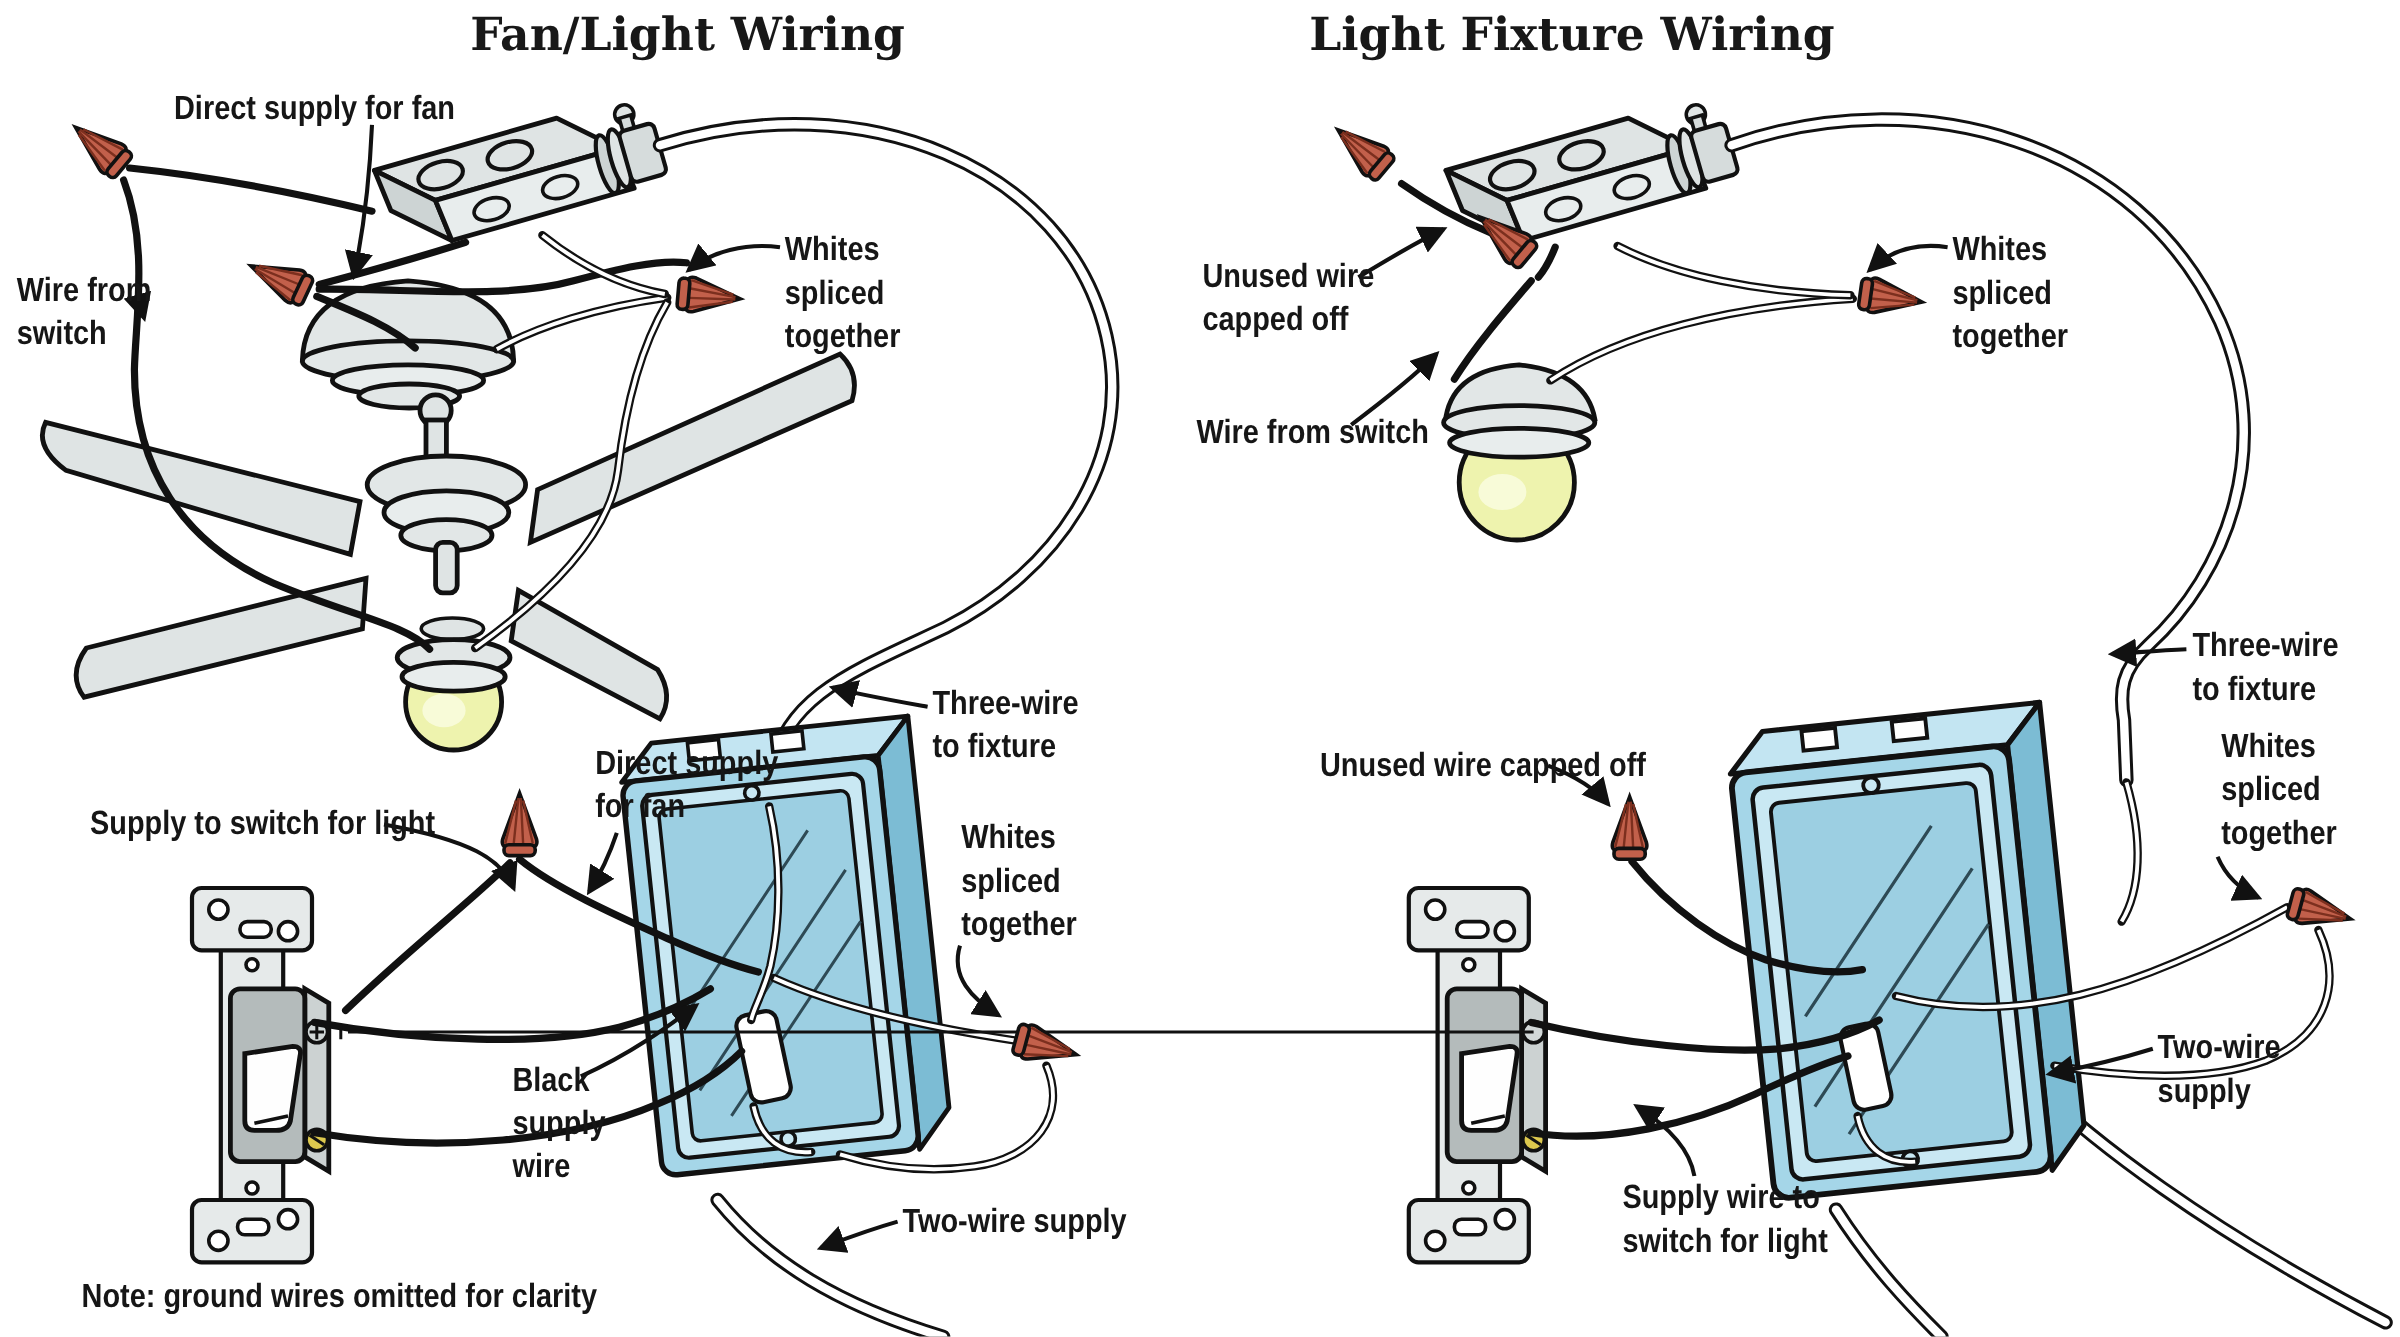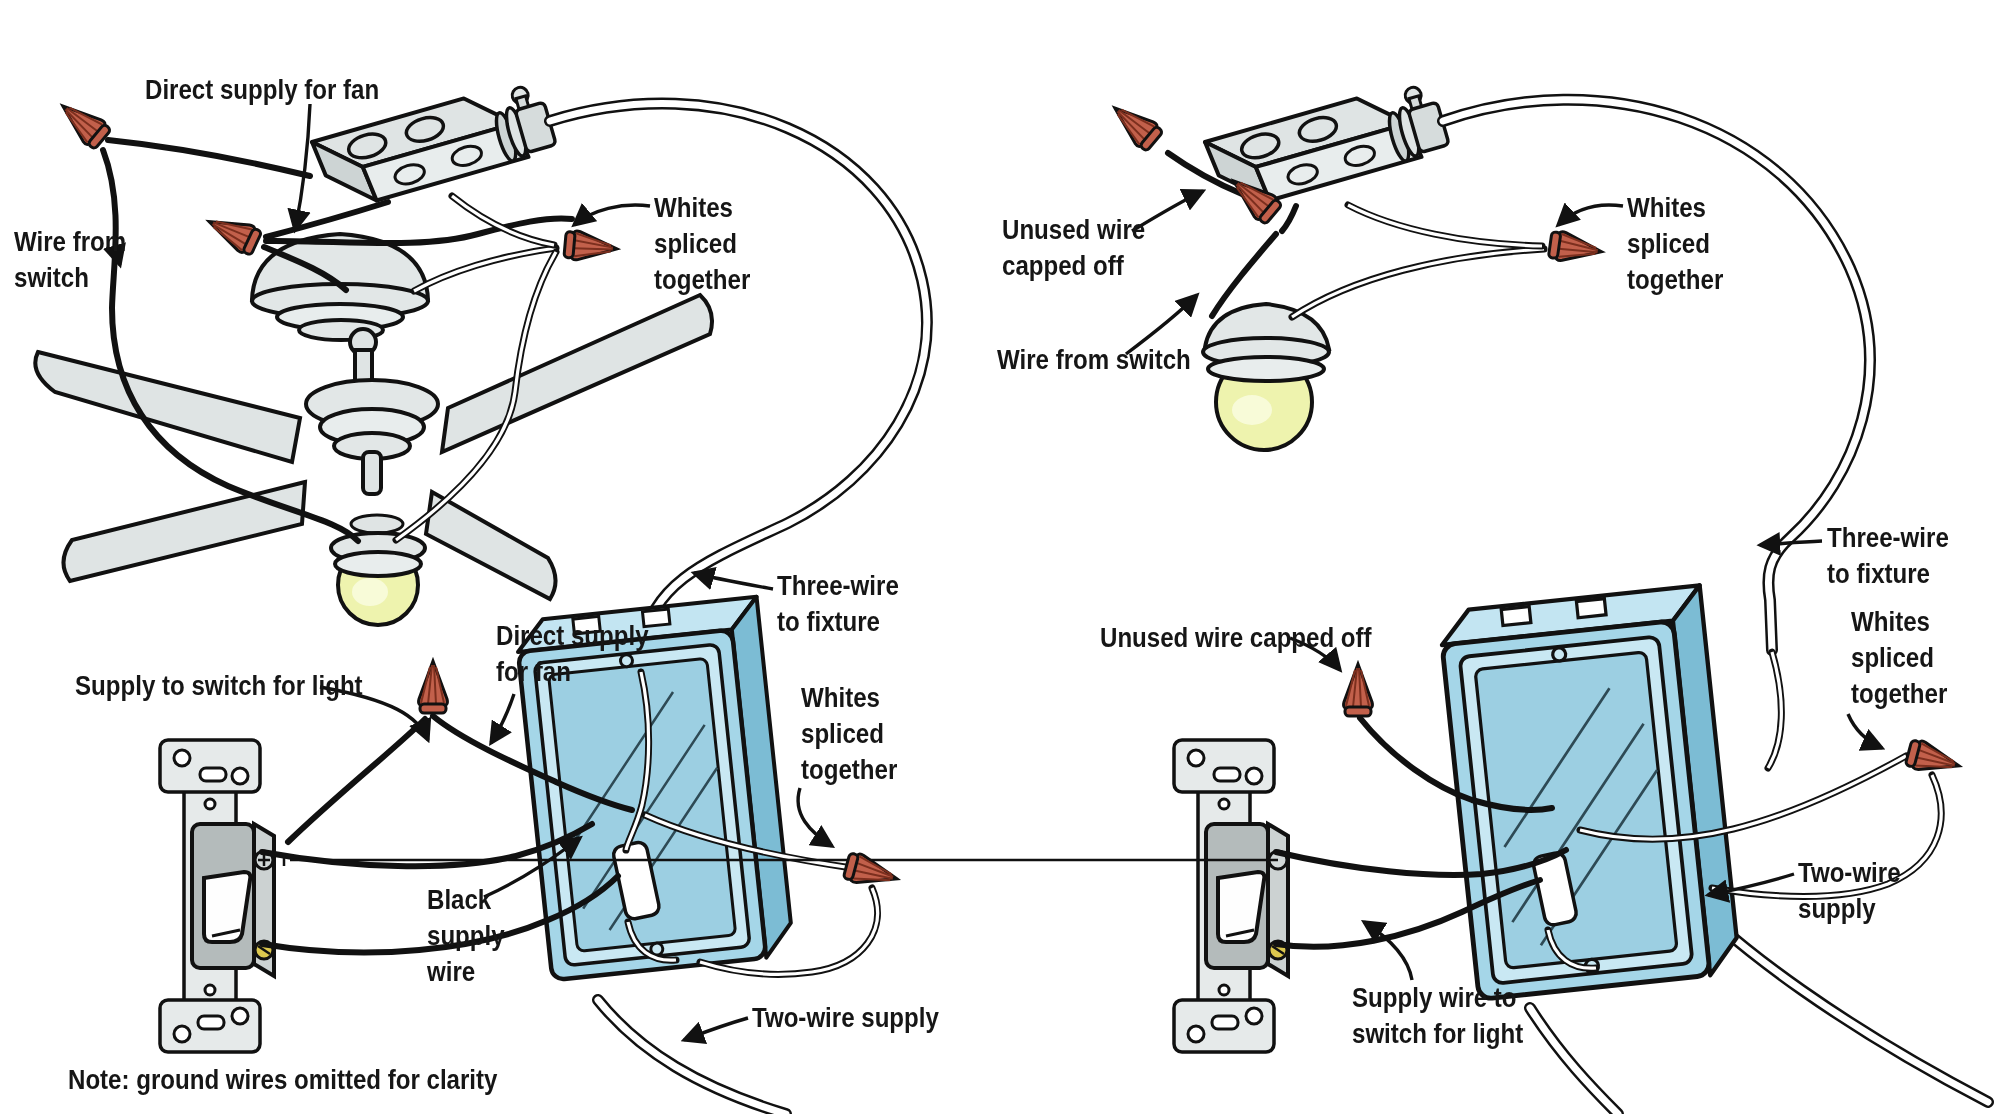--- a/index.html
+++ b/index.html
@@ -317,20 +317,22 @@
     <path d="M1126,354 C1158,330 1182,310 1197,295"></path>
     <path d="M1623,206 C1596,202 1574,210 1558,225"></path>
     <path d="M1822,541 C1798,542 1778,544 1760,545"></path>
     <path d="M1290,638 C1316,648 1330,658 1340,670"></path>
     <path d="M1412,980 C1408,956 1386,936 1364,922"></path>
     <path d="M1848,714 C1854,728 1864,740 1882,748"></path>
     <path d="M1794,874 C1762,884 1734,890 1708,895"></path>
   </g>
 </svg>
 
+<div class="ttl" style="left:353px;top:6px">Fan/Light Wiring</div>
+<div class="ttl" style="left:1090px;top:6px">Light Fixture Wiring</div>
 
 <div class="lbl" style="left:145px;top:72px">Direct supply for fan</div>
 <div class="lbl" style="left:14px;top:224px">Wire from
 switch</div>
 <div class="lbl" style="left:654px;top:190px">Whites
 spliced
 together</div>
 <div class="lbl" style="left:777px;top:568px">Three-wire
 to fixture</div>
 <div class="lbl" style="left:496px;top:618px">Direct supply

